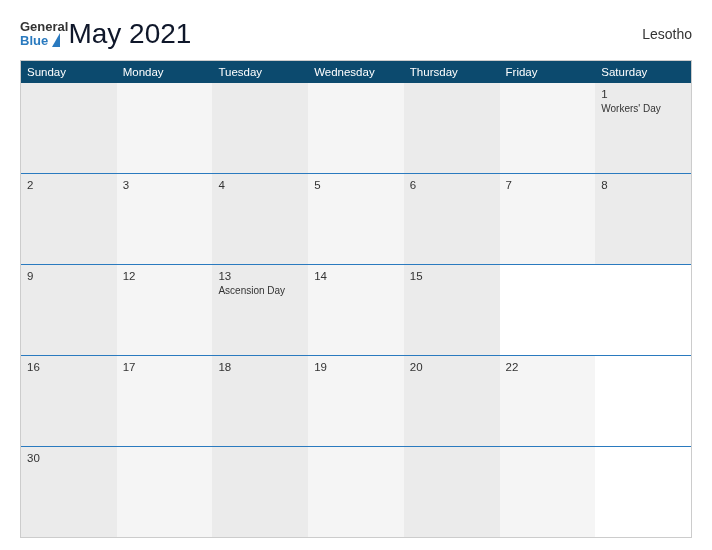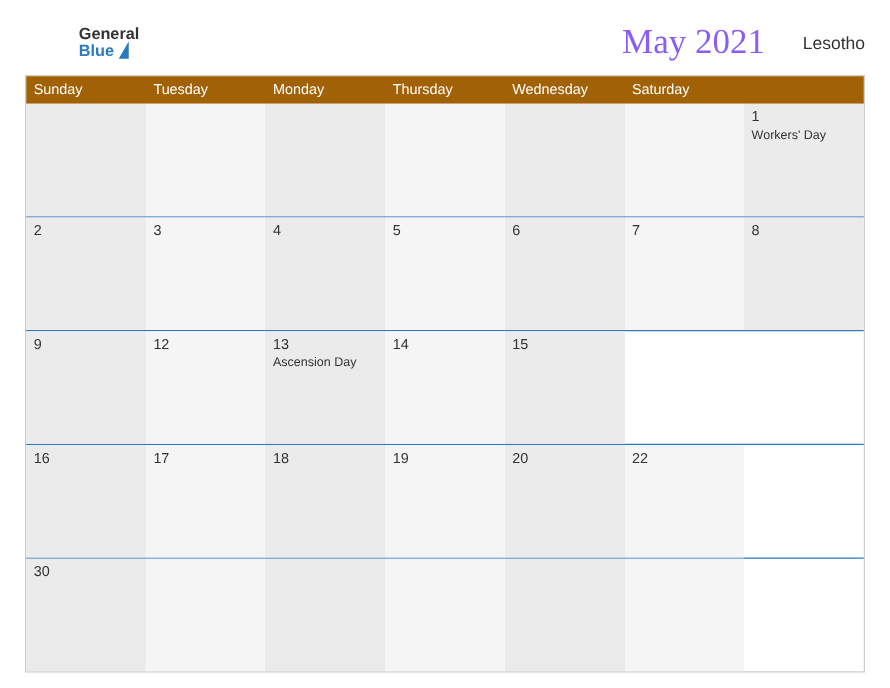--- a/index.html
+++ b/index.html
@@ -16,21 +16,20 @@
       padding: 18px 20px 12px 20px;
       display: flex;
       flex-direction: column;
     }
     
     .header {
       display: flex;
       align-items: center;
       justify-content: space-between;
       margin-bottom: 10px;
-      margin-left: 43px;
     }
     .logo {
       display: flex;
       align-items: center;
       gap: 4px;
     }
     .logo-text-general {
       font-size: 13px;
       font-weight: bold;
       color: #333;
@@ -46,42 +45,41 @@
       width: 0;
       height: 0;
       border-left: 8px solid transparent;
       border-bottom: 14px solid #2a7abf;
       margin-left: 2px;
       margin-bottom: 1px;
     }
     .title {
       font-size: 28px;
       font-weight: normal;
-      color: #8b5cf6;
-      text-align: right;
-      flex: 1;
-      font-family: Liberation Serif, serif;
+      color: #0f172a;
+      text-align: left;
+      flex: 1;
     }
     .country {
       font-size: 14px;
       color: #333;
       min-width: 80px;
       text-align: right;
     }
     
     .calendar {
       flex: 1;
       border: 1px solid #ccc;
       display: flex;
       flex-direction: column;
     }
     .cal-header-row {
       display: grid;
       grid-template-columns: repeat(7, 1fr);
-      background: #a16207;
+      background: #0c4a6e;
     }
     .cal-header-cell {
       color: #fff;
       font-size: 11.5px;
       padding: 5px 6px;
       font-weight: normal;
       text-align: left;
     }
     .cal-body {
       flex: 1;
@@ -148,24 +146,25 @@
       </div>
     </div>
     <h1 class="title">May 2021</h1>
     <div class="country">Lesotho</div>
   </div>
 
   <div class="calendar">
 
     <div class="cal-header-row">
     <div class="cal-header-cell">Sunday</div>
+        <div class="cal-header-cell">Monday</div>
         <div class="cal-header-cell">Tuesday</div>
-        <div class="cal-header-cell">Monday</div>
+        <div class="cal-header-cell">Wednesday</div>
         <div class="cal-header-cell">Thursday</div>
-        <div class="cal-header-cell">Wednesday</div>
+        <div class="cal-header-cell">Friday</div>
         <div class="cal-header-cell">Saturday</div>
       </div>
 
     <div class="cal-body">
     <div class="cal-week">
           <div class="cal-cell empty"></div>
           <div class="cal-cell empty"></div>
           <div class="cal-cell empty"></div>
           <div class="cal-cell empty"></div>
           <div class="cal-cell empty"></div>

